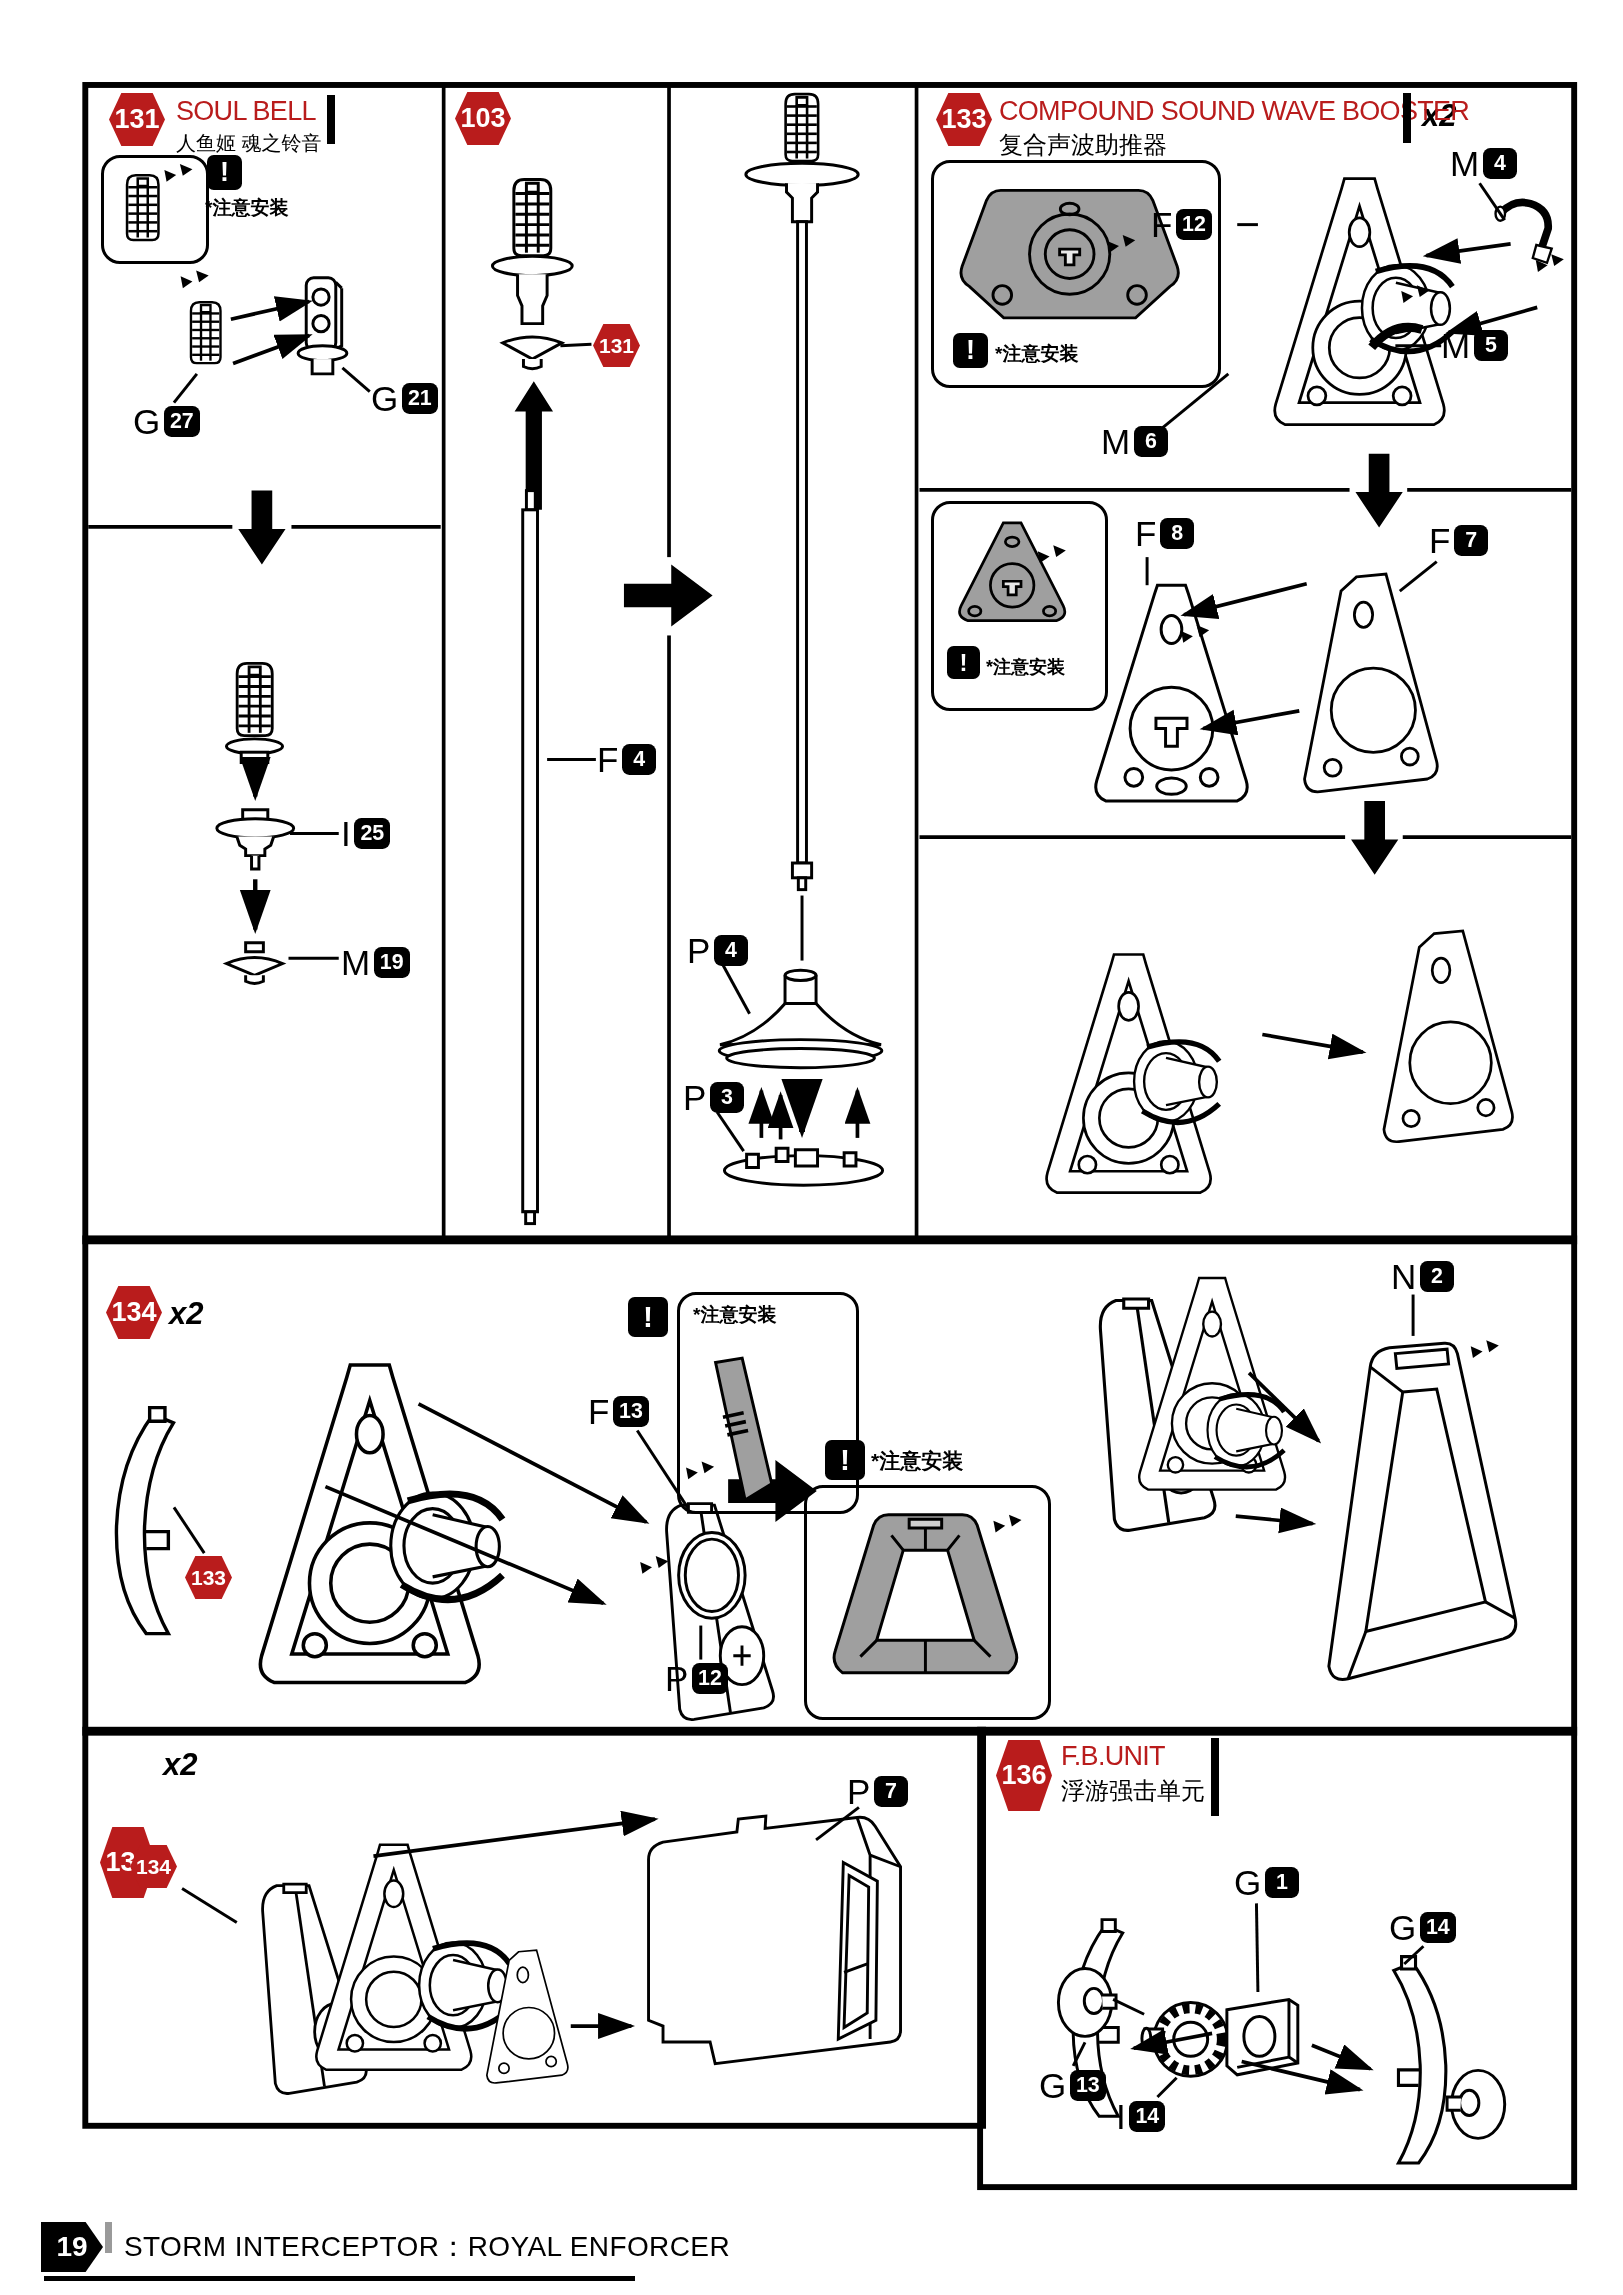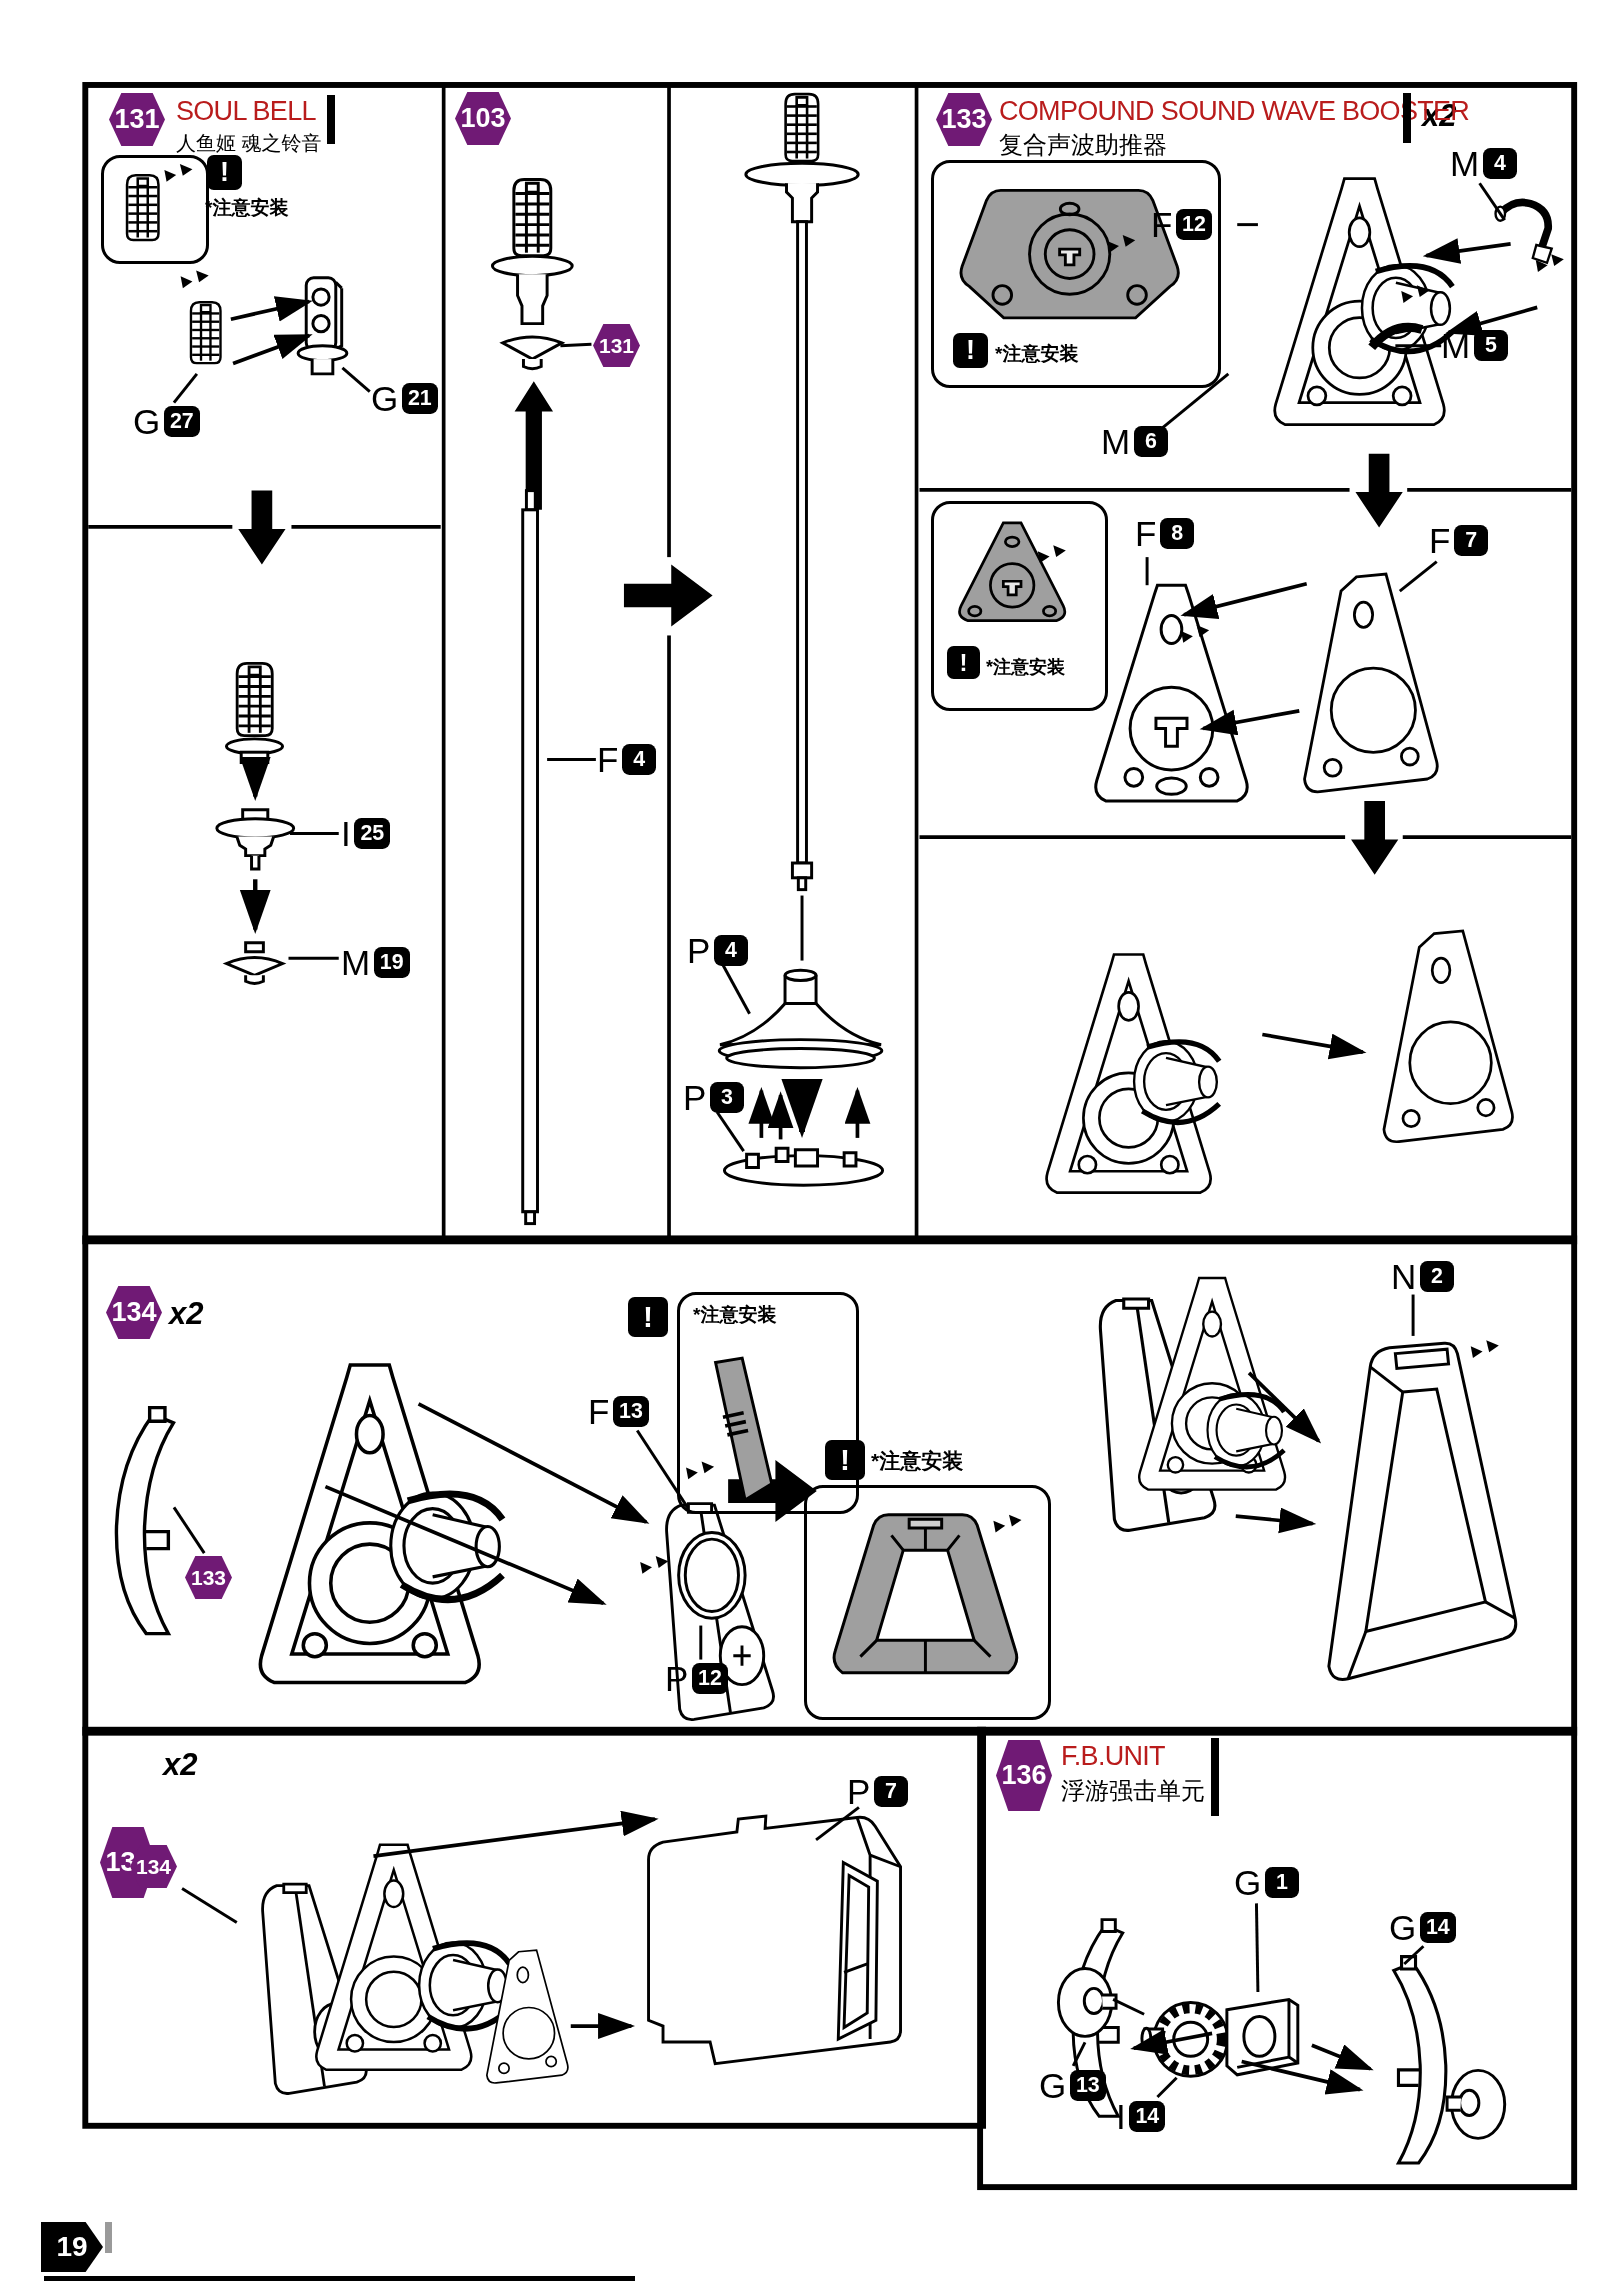--- a/index.html
+++ b/index.html
@@ -1,19 +1,19 @@
 <!DOCTYPE html>
 <html style="font-size:12px"><head>
 <meta charset="utf-8">
 <style>
   html,body{margin:0;padding:0;background:#ffffff;}
   .page{position:relative;width:1624px;height:2295px;background:#fff;font-family:"Liberation Sans",sans-serif;overflow:hidden;}
   #art{position:absolute;left:0;top:0;z-index:1;}
   .ov{position:absolute;z-index:2;}
-  .hex{background:#701a75;color:#fff;display:flex;align-items:center;justify-content:center;font-weight:bold;
+  .hex{background:#b91c1c;color:#fff;display:flex;align-items:center;justify-content:center;font-weight:bold;
        clip-path:polygon(22% 0,78% 0,100% 50%,78% 100%,22% 100%,0 50%);}
   .hex.step{width:56px;height:53px;font-size:27px;}
   .hex.tall{height:71px;}
   .hex.ref{width:47px;height:43px;font-size:21px;}
   .plabel{display:flex;align-items:center;gap:3.7px;}
   .pl-letter{font-size:35px;line-height:1;color:#000;}
   .pl-num{background:#000;color:#fff;border-radius:7.4px;min-width:22px;height:31px;padding:0 6px;
           display:flex;align-items:center;justify-content:center;font-size:21.4px;font-weight:bold;}
   .alert-ic{background:#000;color:#fff;border-radius:6.7px;display:flex;align-items:center;justify-content:center;
             font-weight:bold;width:35px;height:35px;font-size:27px;}
@@ -552,16 +552,17 @@
     </div>
 <div class="ov plabel" style="left:1116px;top:2099px">
       <span class="pl-letter">I</span>
       <span class="pl-num">14</span>
     </div>
 
 <div class="ov pent" style="left:41px;top:2222px">
       <span>19</span>
     </div>
 <div class="ov graytick" style="left:105px;top:2222px;width:6.7px;height:31px"></div>
+<div class="ov ftitle" style="left:124px;top:2228px">STORM INTERCEPTOR：ROYAL ENFORCER</div>
 <div class="ov funder" style="left:44px;top:2276px;width:591px;height:5.2px"></div>
 
 </div>
 
 
 </body></html>

